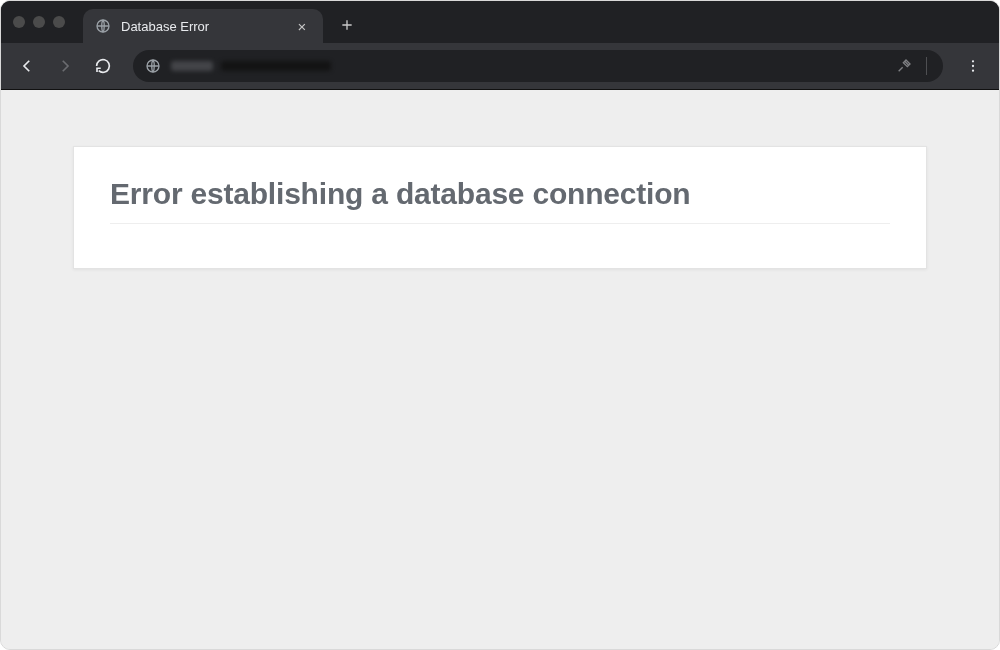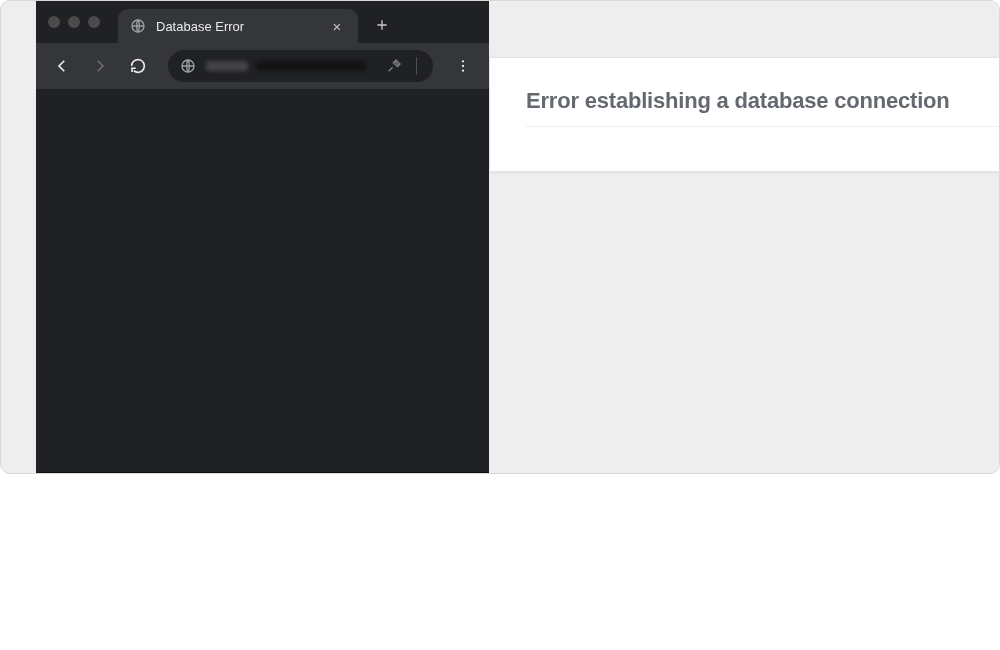--- a/index.html
+++ b/index.html
@@ -1,28 +1,27 @@
 <!DOCTYPE html>
 <html><head>
   <meta charset="utf-8">
   <style>
     * { margin: 0; padding: 0; box-sizing: border-box; }
     html, body { width: 1000px; height: 650px; overflow: hidden; font-family: -apple-system, BlinkMacSystemFont, "Segoe UI", Helvetica, Arial, sans-serif; }
     body { background: #fff; }
 
     .window {
       width: 1000px;
-      height: 474px;
+      height: 650px;
       border-radius: 10px;
       border: 1px solid #d9d9d9;
       overflow: hidden;
       background: #eeeeee;
       display: flex;
-      flex-direction: row;
-      padding-left: 35px;
+      flex-direction: column;
     }
 
     
     .chrome {
       background: #202124;
       display: flex;
       flex-direction: column;
       border-bottom: 1px solid #111;
     }
 
@@ -154,21 +153,21 @@
     }
 
     .card {
       background: #ffffff;
       border: 1px solid #e3e3e3;
       box-shadow: 0 1px 3px rgba(0,0,0,0.06);
       padding: 30px 36px 44px;
     }
 
     .error-title {
-      font-size: 22px;
+      font-size: 30px;
       font-weight: 700;
       color: #646970;
       padding-bottom: 12px;
       border-bottom: 1px solid #eeeeee;
       letter-spacing: -0.2px;
     }
 
     .globe-svg { display:block; }
   </style>
 </head>

